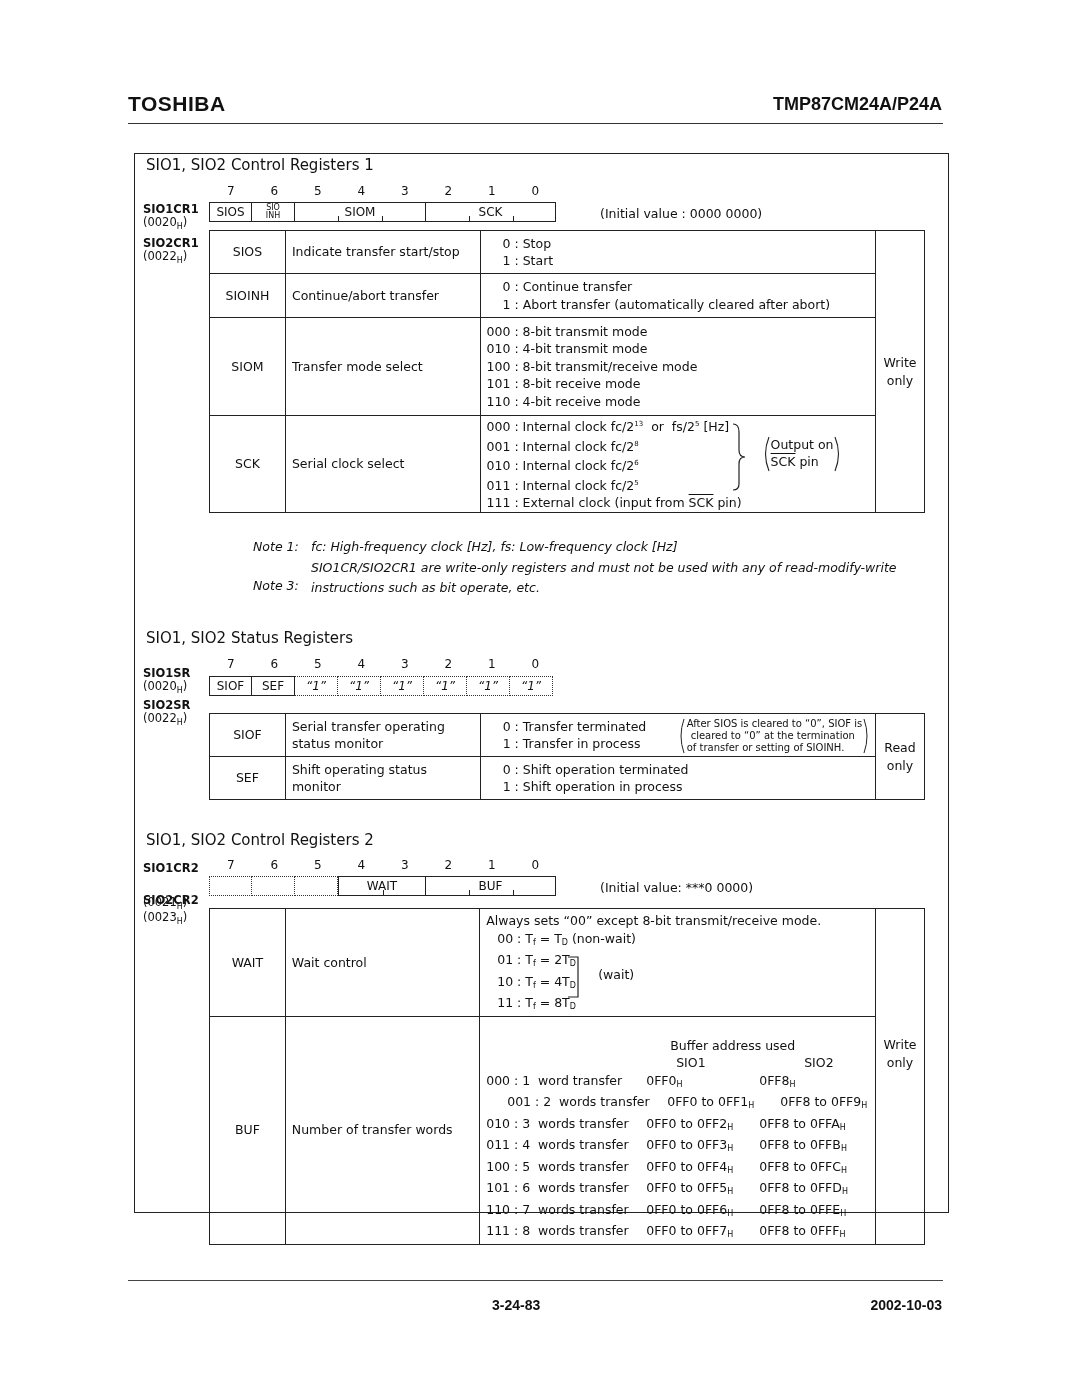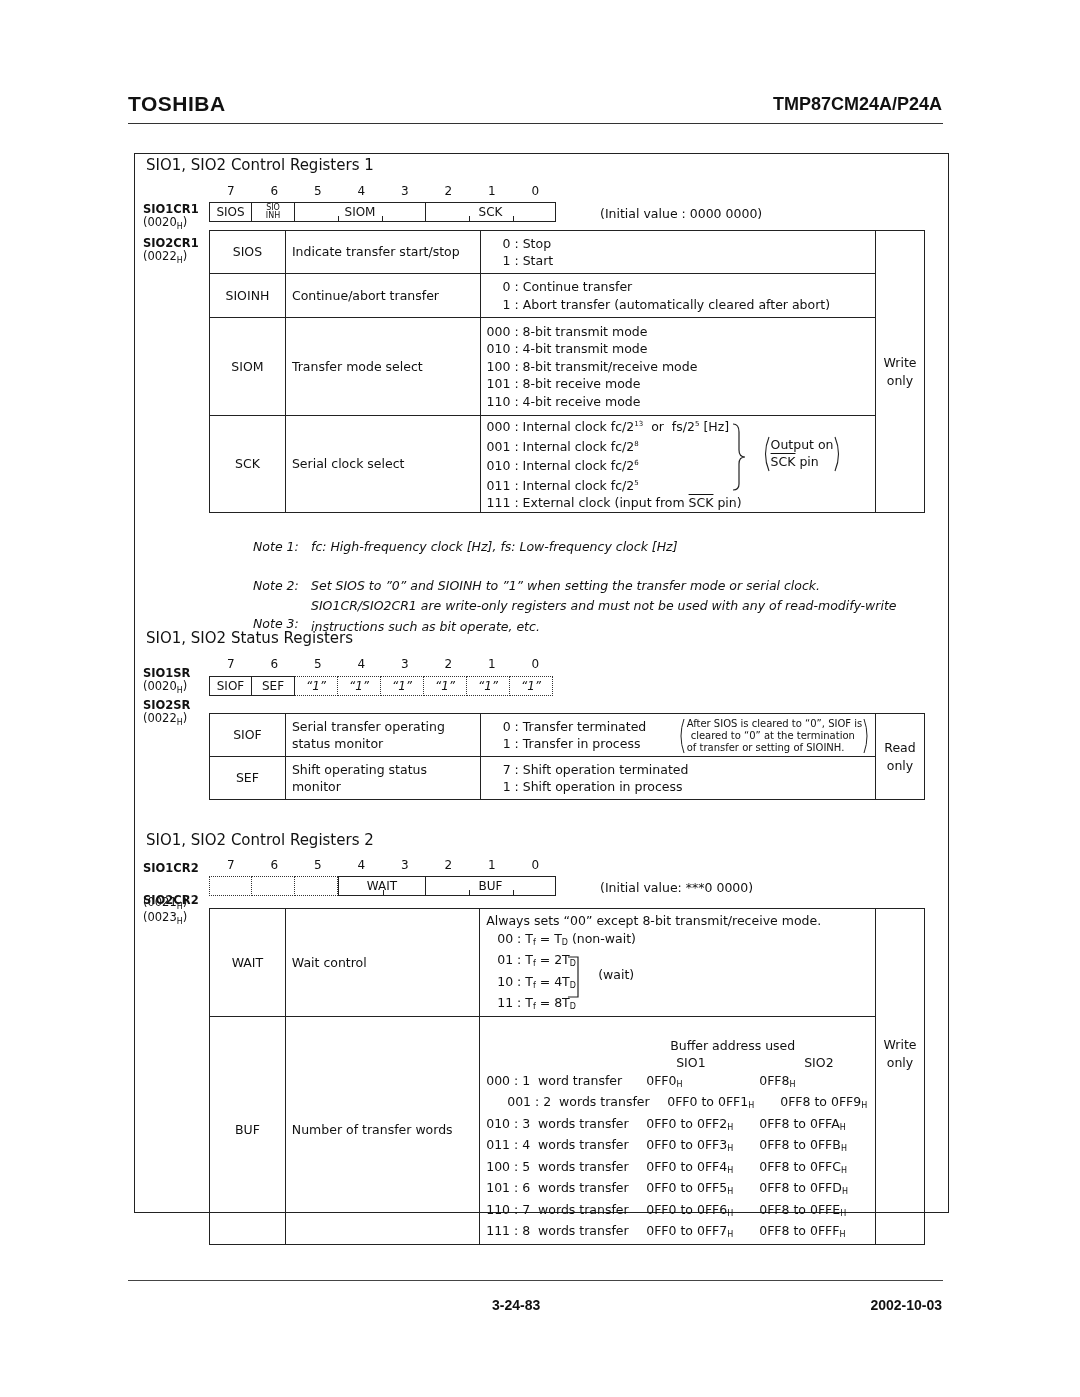--- a/index.html
+++ b/index.html
@@ -163,21 +163,20 @@
       <svg class="abs" style="left:352px;top:20px;" width="10" height="36">
             <path d="M2 1 Q9 18 2 35" fill="none" stroke="#222" stroke-width="1.1"></path>
           </svg>
     </td>
   </tr>
 </tbody>
   </table>
 
 <div class="abs note" style="left:253px;top:519px;width:665px;">
   <div><span class="lbl">Note 1:</span><span>fc: High-frequency clock [Hz], fs: Low-frequency clock [Hz]</span></div>
-  <div><span class="lbl">Note 2:</span><span>Set SIOS to ”0” and SIOINH to ”1” when setting the transfer mode or serial clock.</span></div>
   <div style="display:flex;">
       <span class="lbl" style="flex:none">Note 3:</span>
       <span style="text-align:justify;"><span>SIO1CR/SIO2CR1 are write-only registers and must not be used with any of read-modify-write</span><br><span>instructions such as bit operate, etc.</span></span>
     </div>
 </div>
 
 <div class="abs sec-title" style="left:146px;top:629px;">SIO1, SIO2 Status Registers</div>
 
 <div class="abs bitnums" style="left:209px;top:657px;">
   <span>7</span>
@@ -259,21 +258,21 @@
           <div>only</div>
     </td>
   </tr>
   <tr style="height:43px;">
     <td class="c-name">SEF</td>
     <td>
           <div>Shift operating status</div>
           <div>monitor</div>
         </td>
     <td style="padding-left:22px;">
-      <div>7 : Shift operation terminated</div>
+      <div>0 : Shift operation terminated</div>
           <div>1 : Shift operation in process</div>
     </td>
   </tr>
 </tbody>
   </table>
 
 <div class="abs sec-title" style="left:146px;top:831px;">SIO1, SIO2 Control Registers 2</div>
 
 <div class="abs bitnums" style="left:209px;top:858px;">
   <span>7</span>

